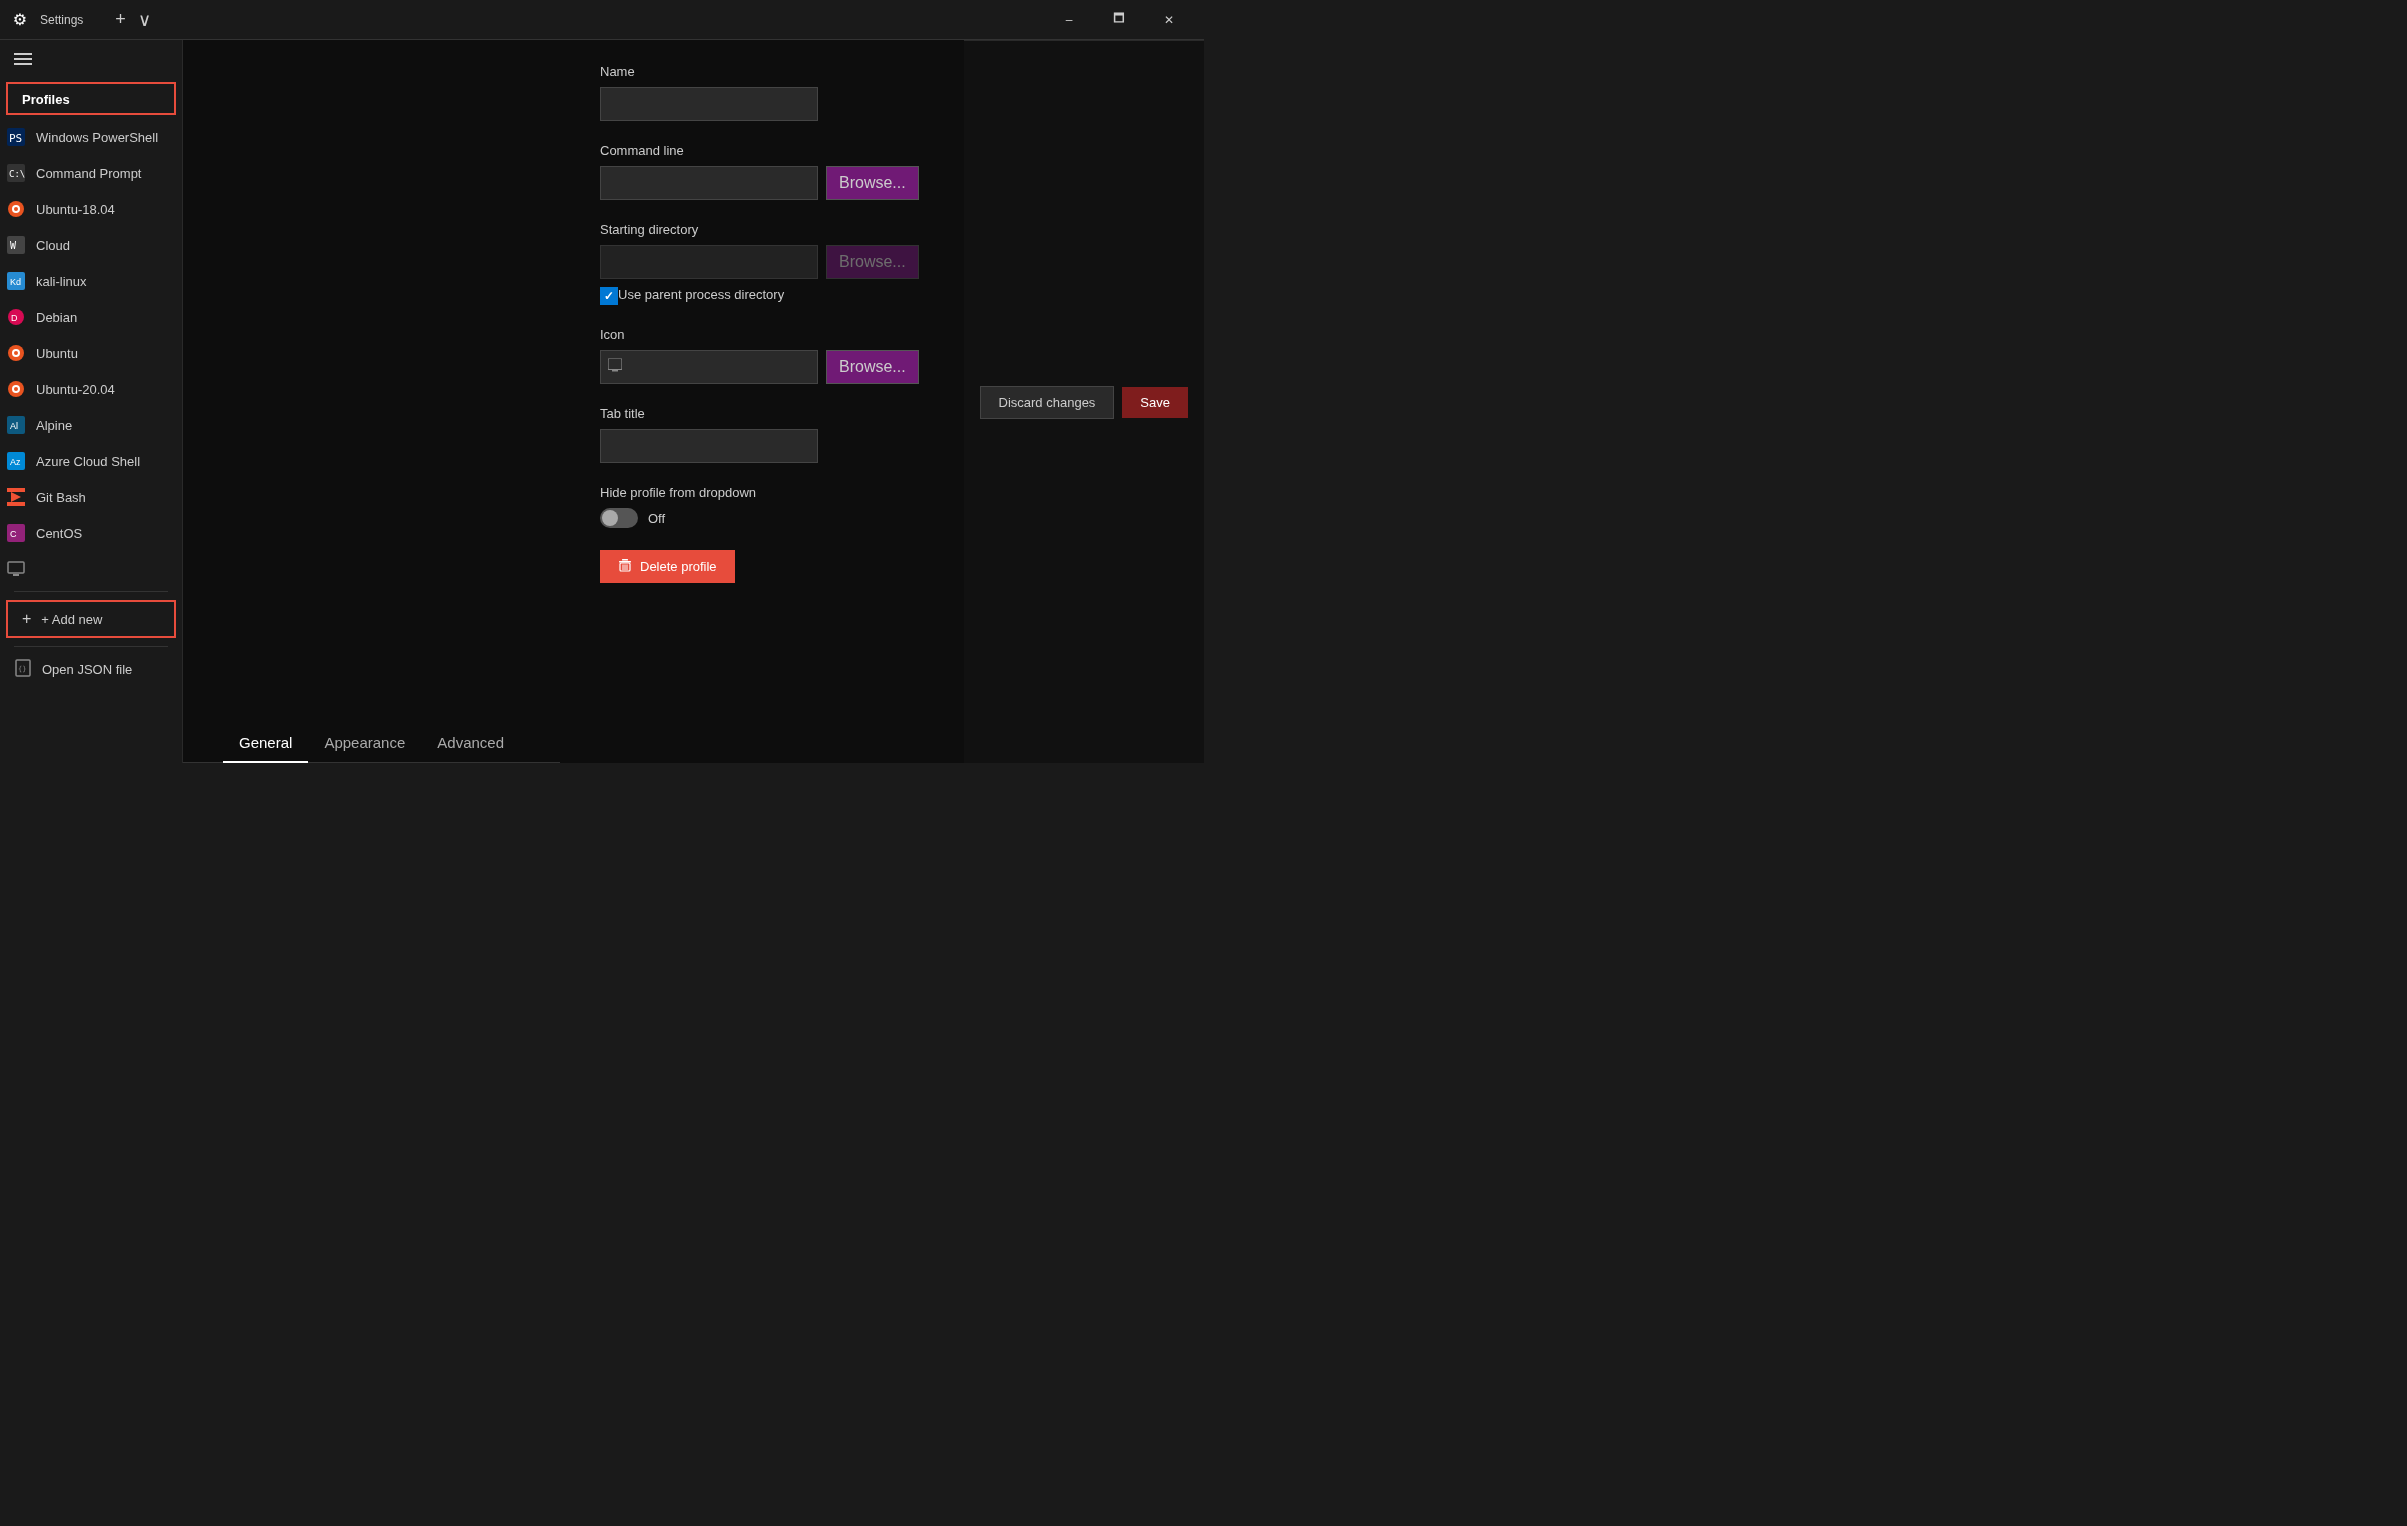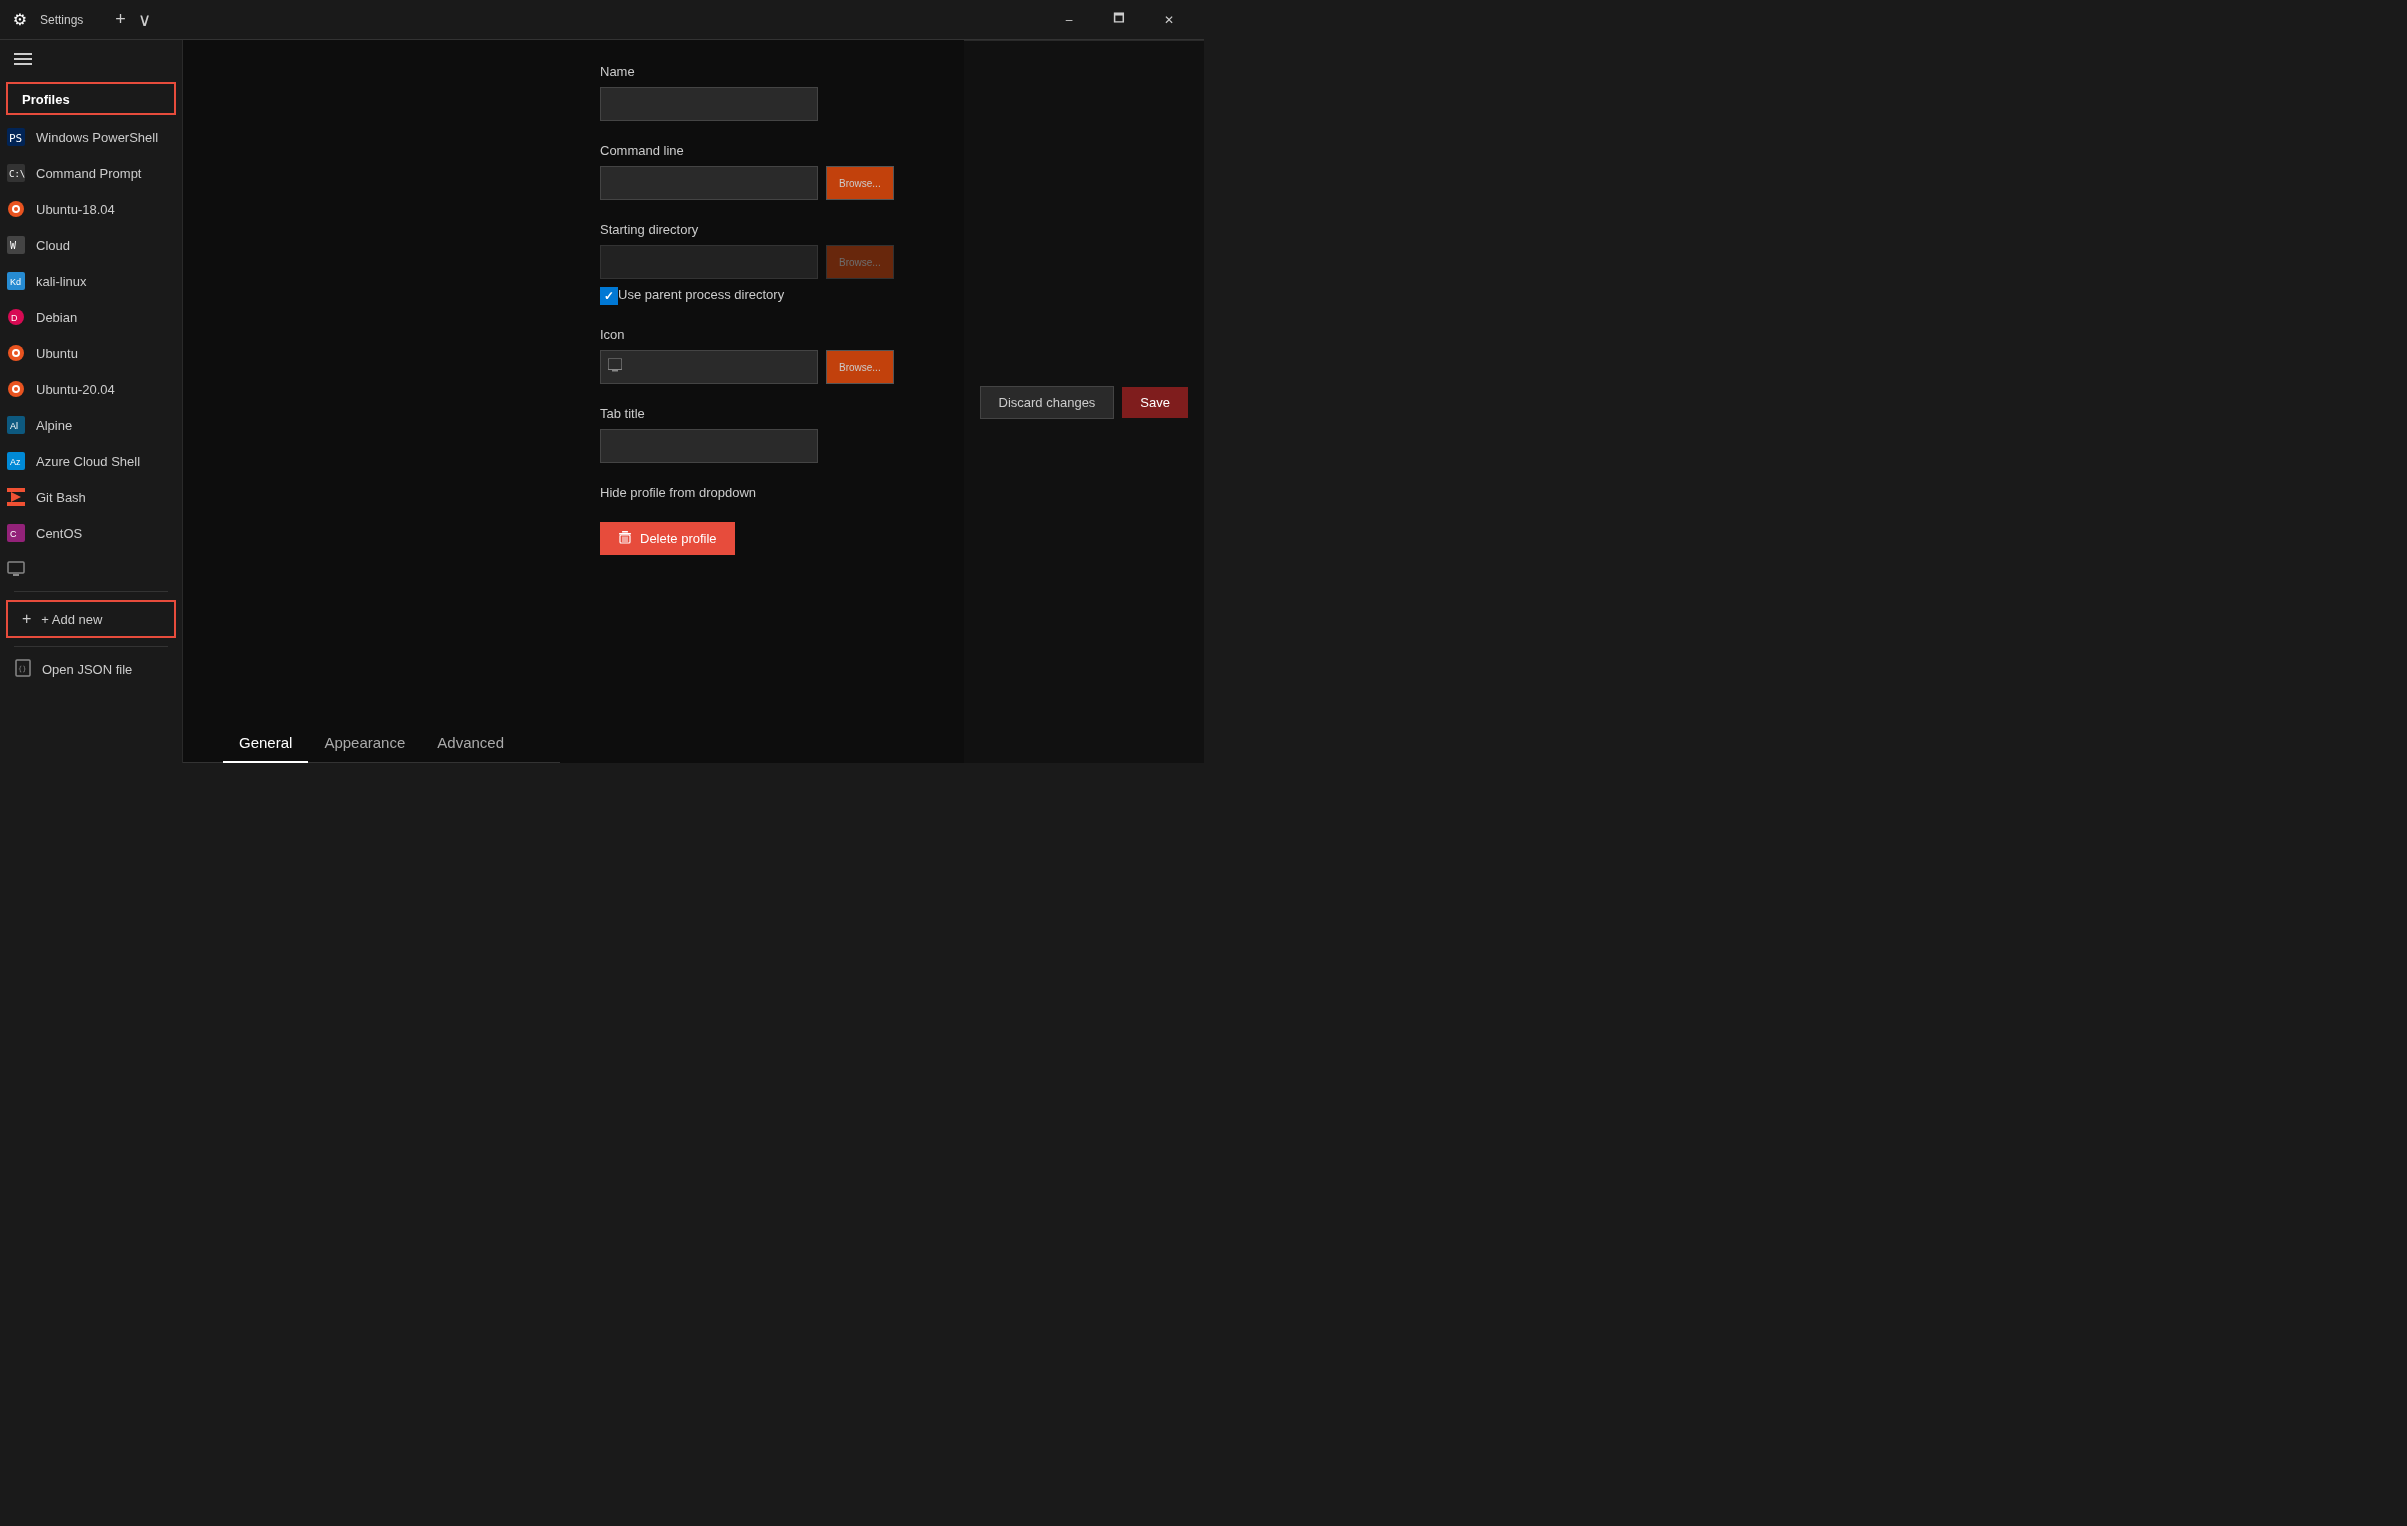--- a/index.html
+++ b/index.html
@@ -226,24 +226,24 @@
       width: 218px;
       height: 34px;
       outline: none;
     }
     .form-input.disabled-input {
       background: #222;
       color: #666;
       border-color: #333;
     }
     .browse-btn {
-      background: #c2410c;
+      background: #701a75;
       border: 1px solid #555;
       color: #ccc;
-      font-size: 10px;
+      font-size: 16px;
       padding: 6px 12px;
       cursor: pointer;
       height: 34px;
     }
 
     
     .checkbox-row {
       display: flex;
       align-items: flex-start;
       gap: 0;
@@ -599,20 +599,24 @@
         </div>
       </div>
 
       <div class="form-group">
         <label class="form-label">Tab title</label>
         <input class="form-input" type="text" placeholder="" style="">
       </div>
 
       <div class="form-group">
         <label class="form-label">Hide profile from dropdown</label>
+        <div class="toggle-row">
+          <div class="toggle-switch"></div>
+          <span class="toggle-label">Off</span>
+        </div>
       </div>
 
       <button class="delete-btn">
         <span>
           <svg width="14" height="14" viewBox="0 0 14 14">
               <rect x="4" y="1" width="6" height="1.5" rx="0.5" fill="white"></rect>
               <rect x="1" y="3" width="12" height="1.5" rx="0.5" fill="white"></rect>
               <rect x="2" y="5" width="10" height="8" rx="1" fill="none" stroke="white" stroke-width="1.2"></rect>
               <line x1="5" y1="6.5" x2="5" y2="12" stroke="white" stroke-width="1"></line>
               <line x1="7" y1="6.5" x2="7" y2="12" stroke="white" stroke-width="1"></line>

